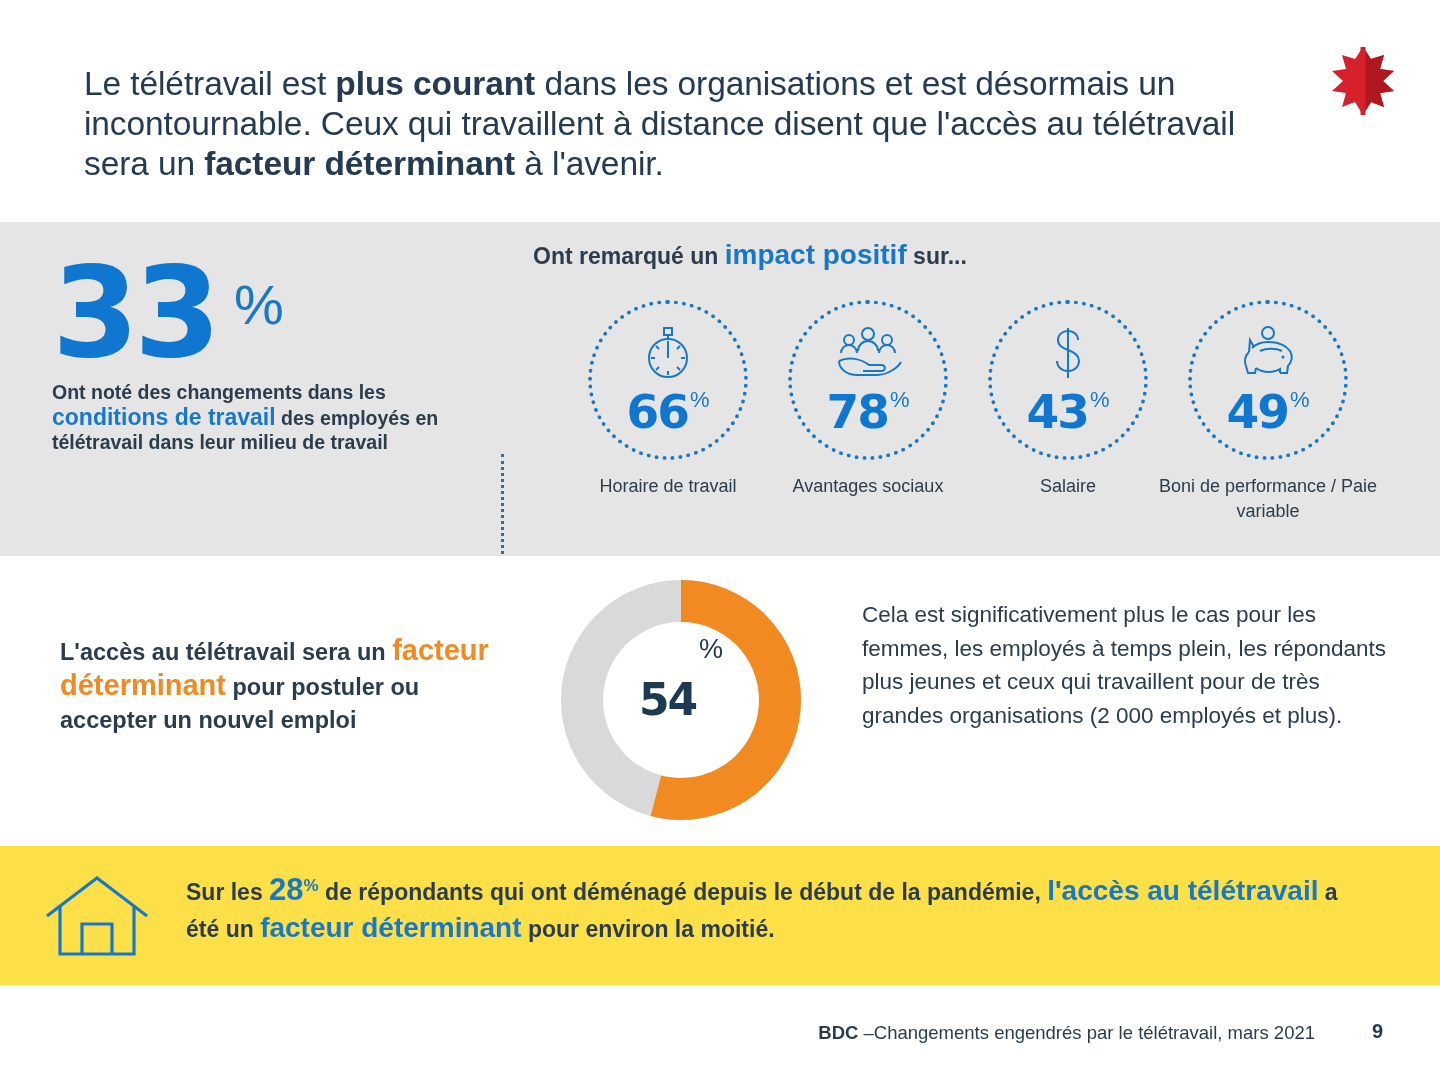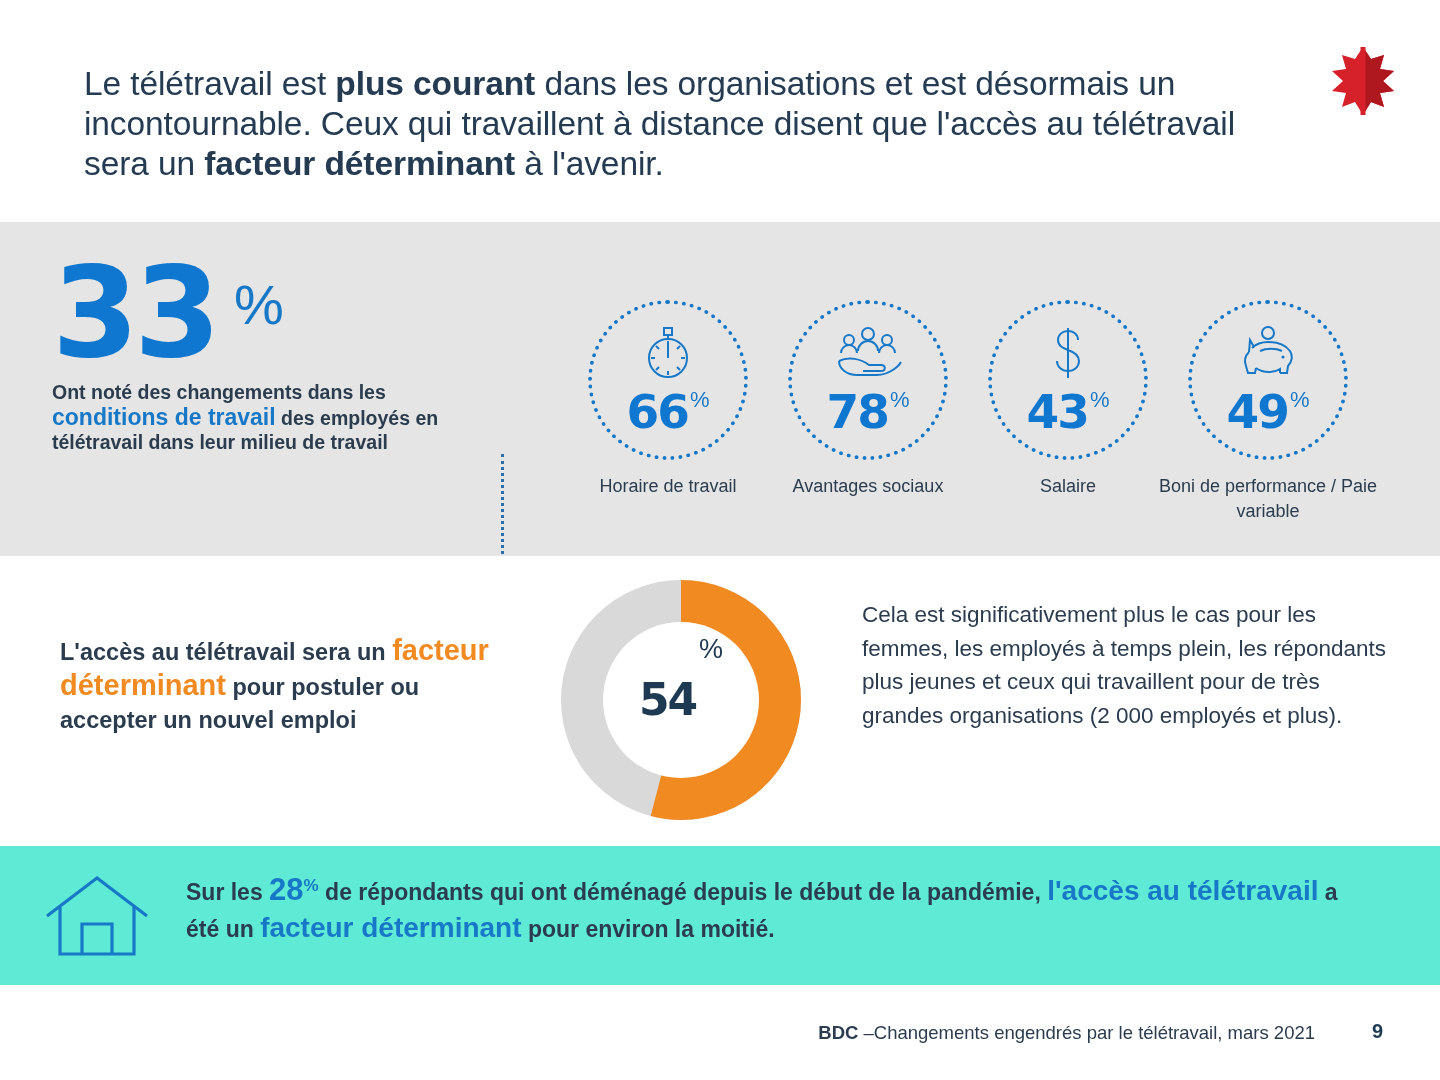--- a/index.html
+++ b/index.html
@@ -89,21 +89,21 @@
     text-align:center;
   }
   .donut-pct{font-size:27px;line-height:30px;color:#1e3a52;font-weight:400;margin-left:3px;align-self:flex-start;margin-top:12px;}
   .donut-right{
     position:absolute;left:862px;top:42px;width:540px;
     font-size:22.5px;line-height:33.5px;font-weight:400;color:#2b3c4e;
   }
   .donut-right b{font-weight:400;}
 
   
-  .band3{position:absolute;left:0;top:846px;width:1440px;height:139px;background:#5eead4;}
+  .band3{position:absolute;left:0;top:846px;width:1440px;height:139px;background:#fde047;}
   .house{position:absolute;left:44px;top:26px;width:106px;height:88px;}
   .banner-text{
     position:absolute;left:186px;top:22px;width:1180px;
     font-size:23px;line-height:35px;font-weight:700;color:#2b3c4e;
   }
   .banner-text .bnum{font-size:31px;font-weight:700;color:#1878c8;}
   .banner-text .bpct{font-size:17px;font-weight:700;color:#1878c8;vertical-align:super;}
   .banner-text .bblue{color:#1878c8;font-size:28px;font-weight:700;}
 
   
@@ -146,20 +146,25 @@
         <span>Ont noté des changements dans les </span><span class="hl">conditions de travail</span><span> des employés en télétravail dans leur milieu de travail</span>
       </div>
     </div>
 
     <div class="vdots"></div>
     <div class="arrow-wrap">
       <div class="arrow-line"></div>
       <div class="arrow-head"></div>
     </div>
 
+    <div class="rgroup">
+      <div class="rtitle">
+        <span>Ont remarqué un </span><span class="blue">impact positif</span><span> sur...</span>
+      </div>
+    </div>
 
     <div class="circles">
 
       <div class="circle-item">
         <div class="dotted-circle">
           <div class="circ-icon">
             <svg width="58" height="58" viewBox="0 0 58 58" fill="none" stroke="#1878c8" stroke-width="2">
               <rect x="25" y="4" width="8" height="7"></rect>
               <line x1="29" y1="11" x2="29" y2="15"></line>
               <circle cx="29" cy="34" r="19"></circle>

